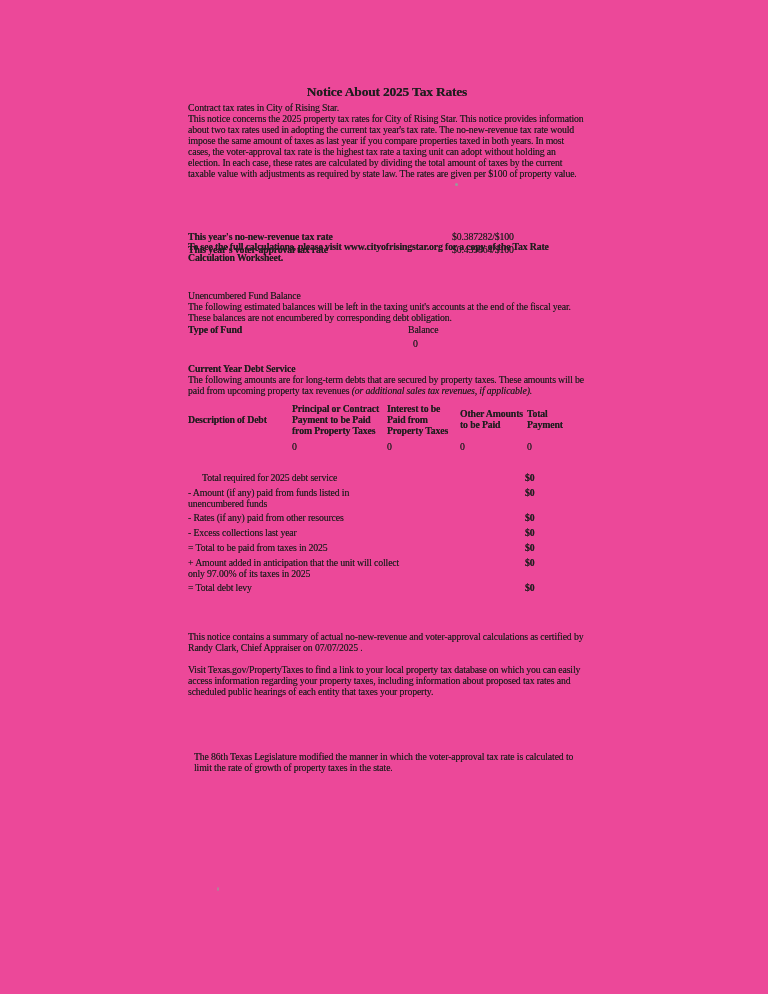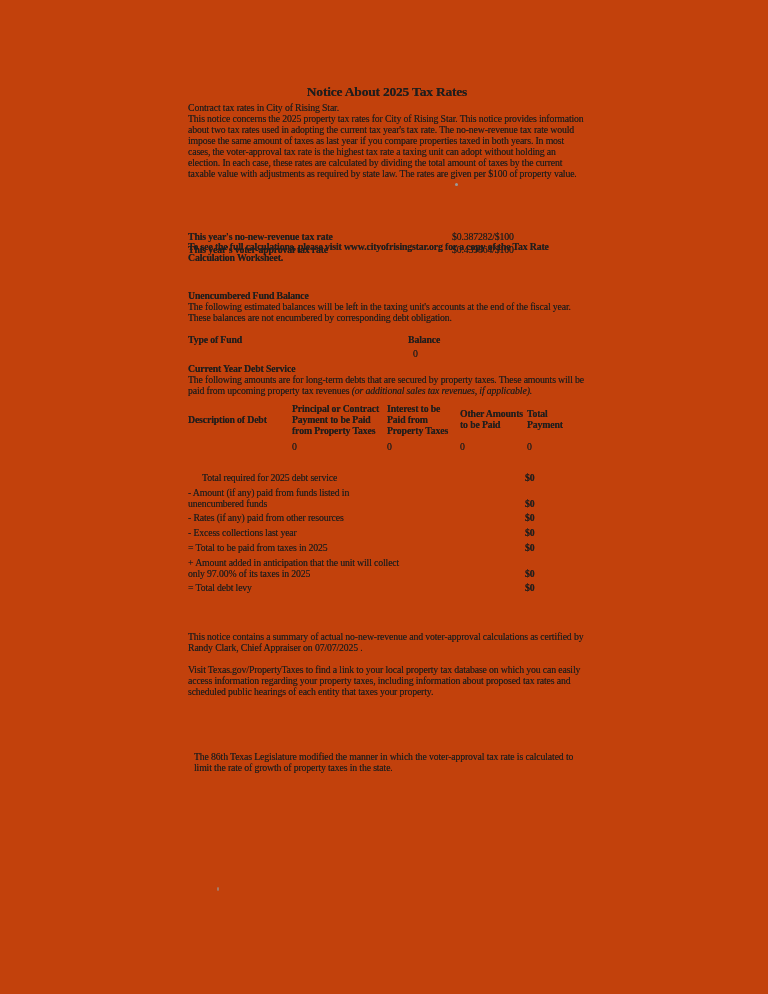--- a/index.html
+++ b/index.html
@@ -4,21 +4,21 @@
 <style>
   html, body { margin: 0; padding: 0; }
   body {
     width: 768px; height: 994px;
     background: #fdfdfd;
     font-family: "Liberation Serif", "DejaVu Serif", serif;
   }
   .page {
     position: relative;
     width: 768px; height: 994px;
-    background: #c2410c;
+    background: #ec4899;
     color: #1e1e1e;
     overflow: hidden;
   }
   .sec {
     position: absolute;
     left: 188px;
     width: 398px;
     font-size: 9.8px;
     line-height: 11px;
     letter-spacing: -0.15px;
@@ -33,24 +33,24 @@
     line-height: 15px;
     letter-spacing: -0.2px;
   }
   .intro { top: 102px; }
   .rates { top: 199px; margin-top: 32px; }
   .rate-row { display: flex; margin-bottom: 2px; }
   .rate-label { flex: 0 0 264px; font-weight: bold; }
   .calc-note { top: 241px; font-weight: bold; }
 
   .unenc { top: 290px; }
-  .unenc-heading { font-weight: bold; }
-  .fund-header { position: relative; margin-top: 11px; height: 12px; }
+  .unenc-heading { font-weight: normal; }
+  .fund-header { position: relative; margin-top: 1px; height: 12px; }
   .fund-col-type { position: absolute; left: 0; font-weight: bold; }
-  .fund-col-balance { position: absolute; left: 220px; font-weight: bold; }
+  .fund-col-balance { position: absolute; left: 220px; font-weight: normal; }
   .fund-zero { position: relative; height: 12px; margin-top: 2px; }
   .fund-zero span { position: absolute; left: 225px; }
 
   .debt { top: 363px; }
   .debt-heading { font-weight: bold; }
   .debt-table-header {
     display: grid;
     grid-template-columns: 104px 95px 73px 67px auto;
     align-items: center;
     margin-top: 5px;
@@ -58,21 +58,21 @@
     font-weight: bold;
   }
   .debt-table-header > div { padding-right: 4px; }
   .debt-zero-row {
     display: grid;
     grid-template-columns: 104px 95px 73px 67px auto;
     margin-top: 4px;
   }
 
   .summary { top: 472px; }
-  .summary-row { display: flex; align-items: flex-end; margin-bottom: 4px; }
+  .summary-row { display: flex; align-items: flex-start; margin-bottom: 4px; }
   .summary-row .lbl { flex: 0 0 215px; }
   .summary-row .spacer { flex: 1 1 auto; }
   .summary-row .val { flex: 0 0 61px; font-weight: bold; text-align: left; }
   .summary-row.indent .lbl { padding-left: 14px; }
   .summary-row.after-double { margin-bottom: 3px; gap: 48px; }
 
   .footer1 { top: 631px; }
   .footer2 { top: 664px; }
   .footer3 { top: 751px; margin-left: 6px; }
 

